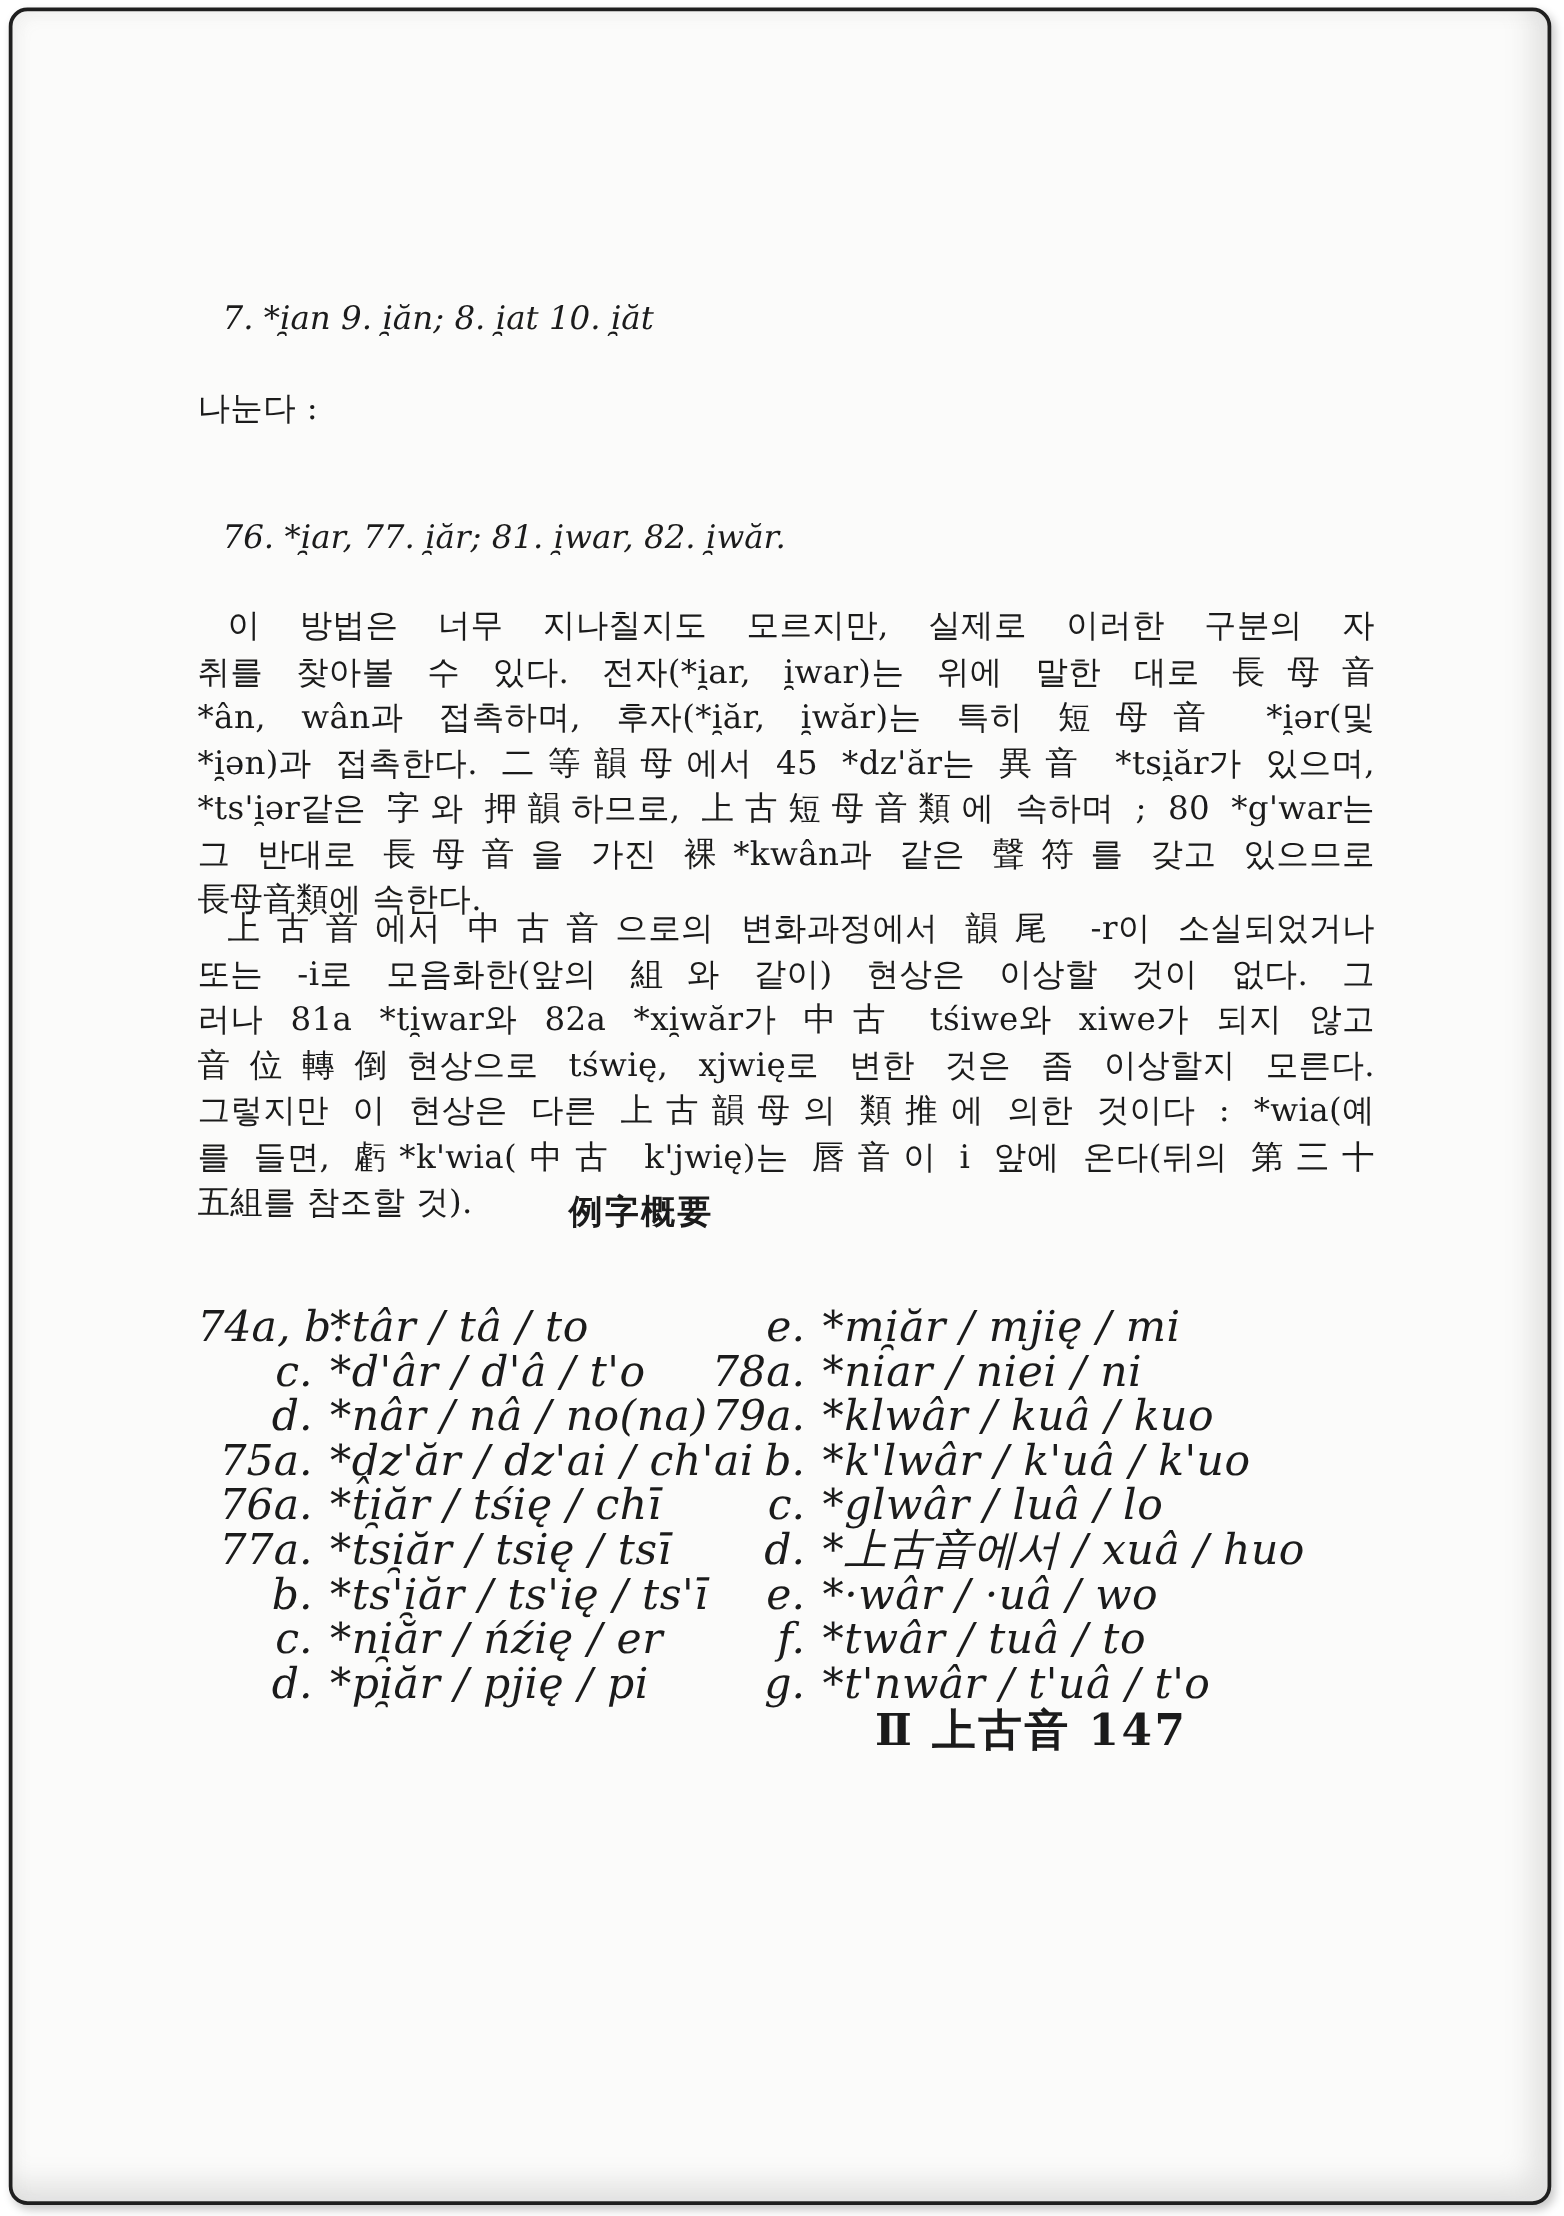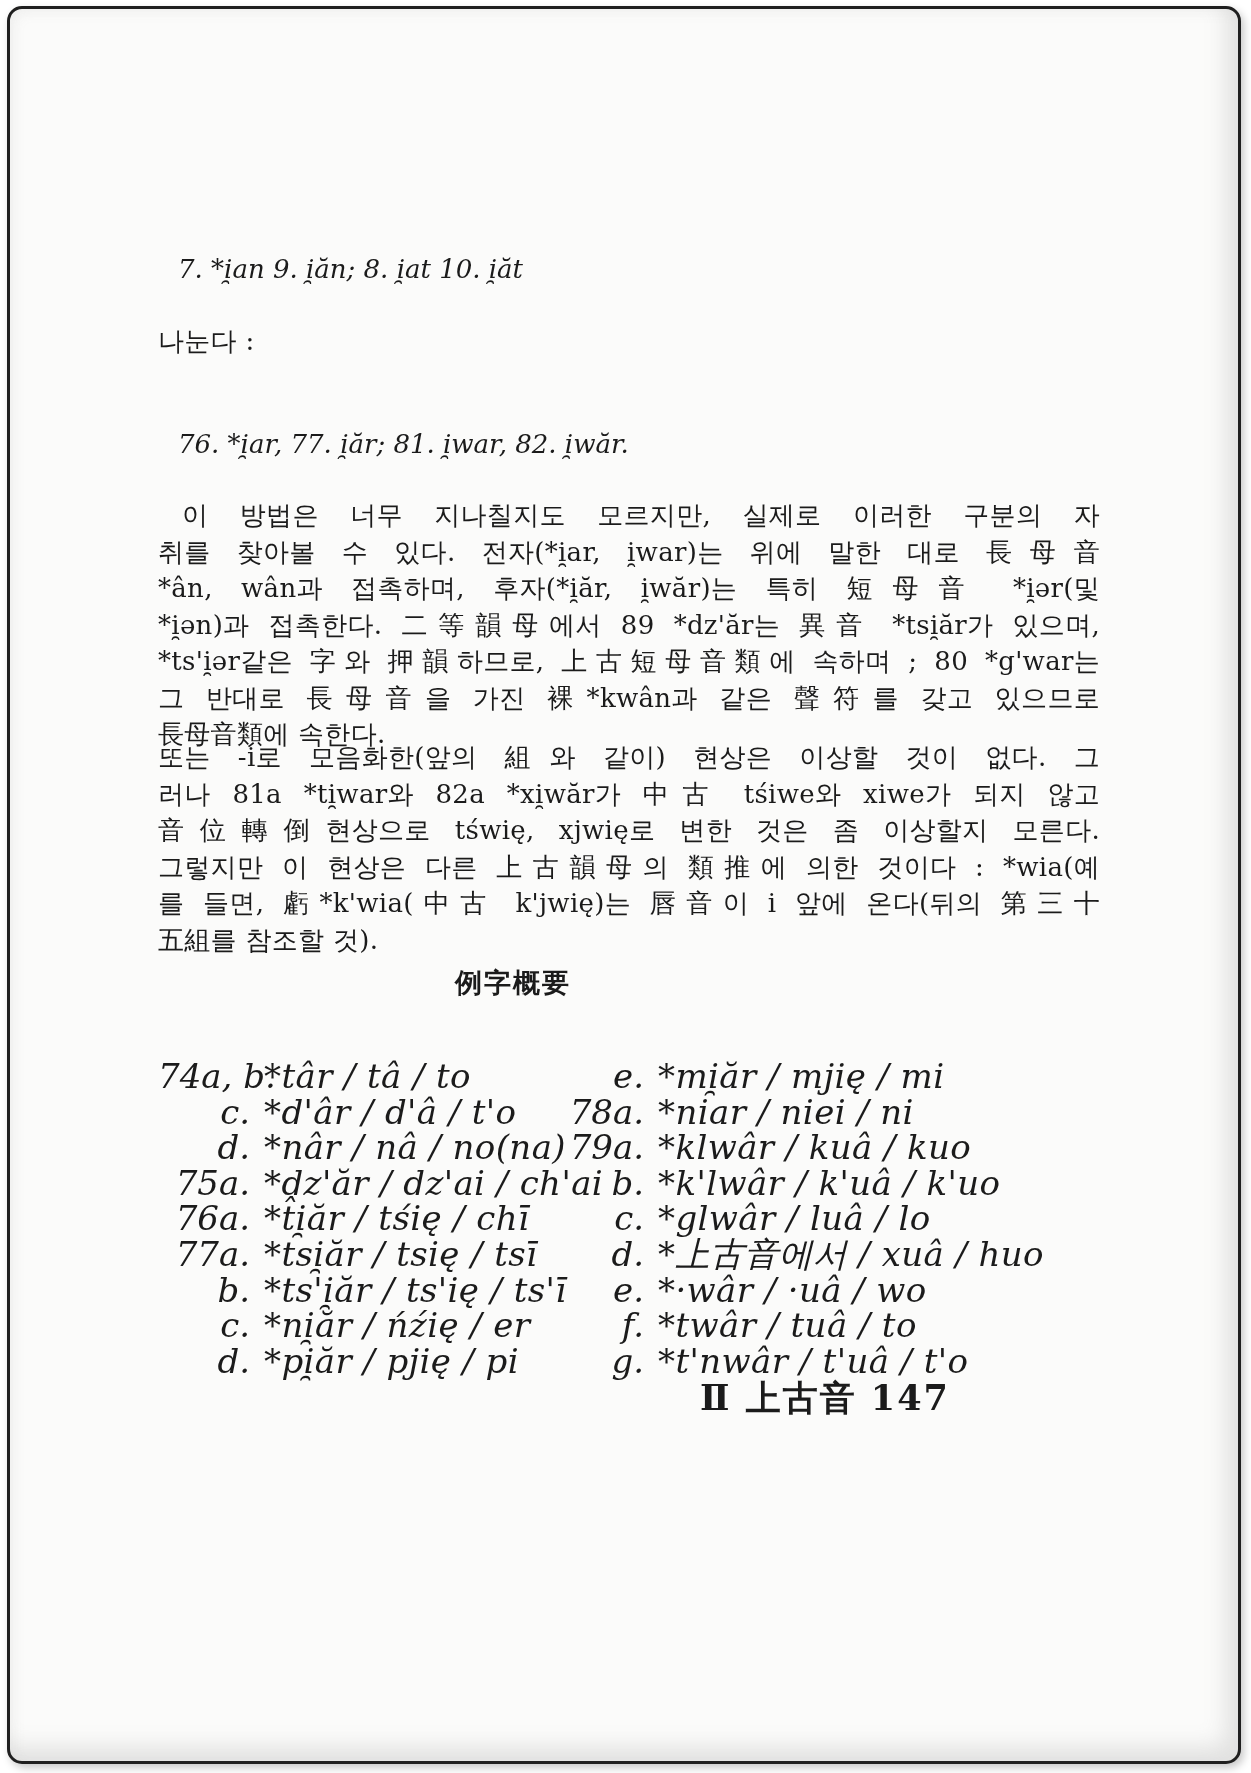--- a/index.html
+++ b/index.html
@@ -9,21 +9,21 @@
   .page {
     position:absolute; left:7px; top:6px; width:1234px; height:1758px;
     background:#fbfbfa;
     border:3px solid #1f1f1f;
     border-radius:15px;
     box-shadow: inset -12px -14px 22px rgba(110,110,110,.18),
                 inset 5px 5px 12px rgba(140,140,140,.07),
                 3px 4px 8px rgba(0,0,0,.22);
   }
 
-  .abs { position:absolute;margin-top:14px; }
+  .abs { position:absolute; }
 
   .line {
     font-size:26px;
     white-space:nowrap;
   }
   .para { width:942px; }
   .para .pline {
     font-size:26px;
     line-height:36.5px;
     text-align:justify;
@@ -76,27 +76,28 @@
   <div class="abs para intro">
     <div class="pline end">나눈다 :</div>
   </div>
 
   <div class="abs line italic rhyme-line">76. *i̯ar, 77. i̯ăr; 81. i̯war, 82. i̯wăr.</div>
 
   <div class="abs para disc">
     <div class="pline first">이 방법은 너무 지나칠지도 모르지만, 실제로 이러한  구분의 자</div>
     <div class="pline">취를 찾아볼 수 있다. 전자(*i̯ar, i̯war)는 위에 말한 대로  長母音</div>
     <div class="pline">*ân, wân과 접촉하며, 후자(*i̯ăr, i̯wăr)는 특히  短母音 *i̯ər(및</div>
-    <div class="pline">*i̯ən)과 접촉한다. 二等韻母에서 89 *dz'ăr는 異音 *tsi̯ăr가 있으며,</div>
+    <div class="pline">*i̯ən)과 접촉한다. 二等韻母에서 45 *dz'ăr는 異音 *tsi̯ăr가 있으며,</div>
     <div class="pline">*ts'i̯ər같은 字와 押韻하므로, 上古短母音類에 속하며 ; 80 *g'war는</div>
     <div class="pline">그 반대로 長母音을 가진 裸*kwân과 같은 聲符를 갖고 있으므로</div>
     <div class="pline end">長母音類에 속한다.</div>
   </div>
 
   <div class="abs para chg">
+    <div class="pline first">上古音에서 中古音으로의 변화과정에서 韻尾 -r이  소실되었거나</div>
     <div class="pline">또는 -i로 모음화한(앞의 組와 같이) 현상은 이상할 것이 없다. 그</div>
     <div class="pline">러나 81a *ti̯war와 82a *xi̯wăr가 中古 tśiwe와 xiwe가 되지 않고</div>
     <div class="pline">音位轉倒현상으로 tświę, xjwię로 변한 것은  좀 이상할지 모른다.</div>
     <div class="pline">그렇지만 이 현상은 다른 上古韻母의 類推에 의한 것이다 : *wia(예</div>
     <div class="pline">를 들면, 虧*k'wia(中古 k'jwię)는 唇音이 i 앞에 온다(뒤의 第三十</div>
     <div class="pline end">五組를 참조할 것).</div>
   </div>
 
   <div class="abs ex-title">例字概要</div>
 

